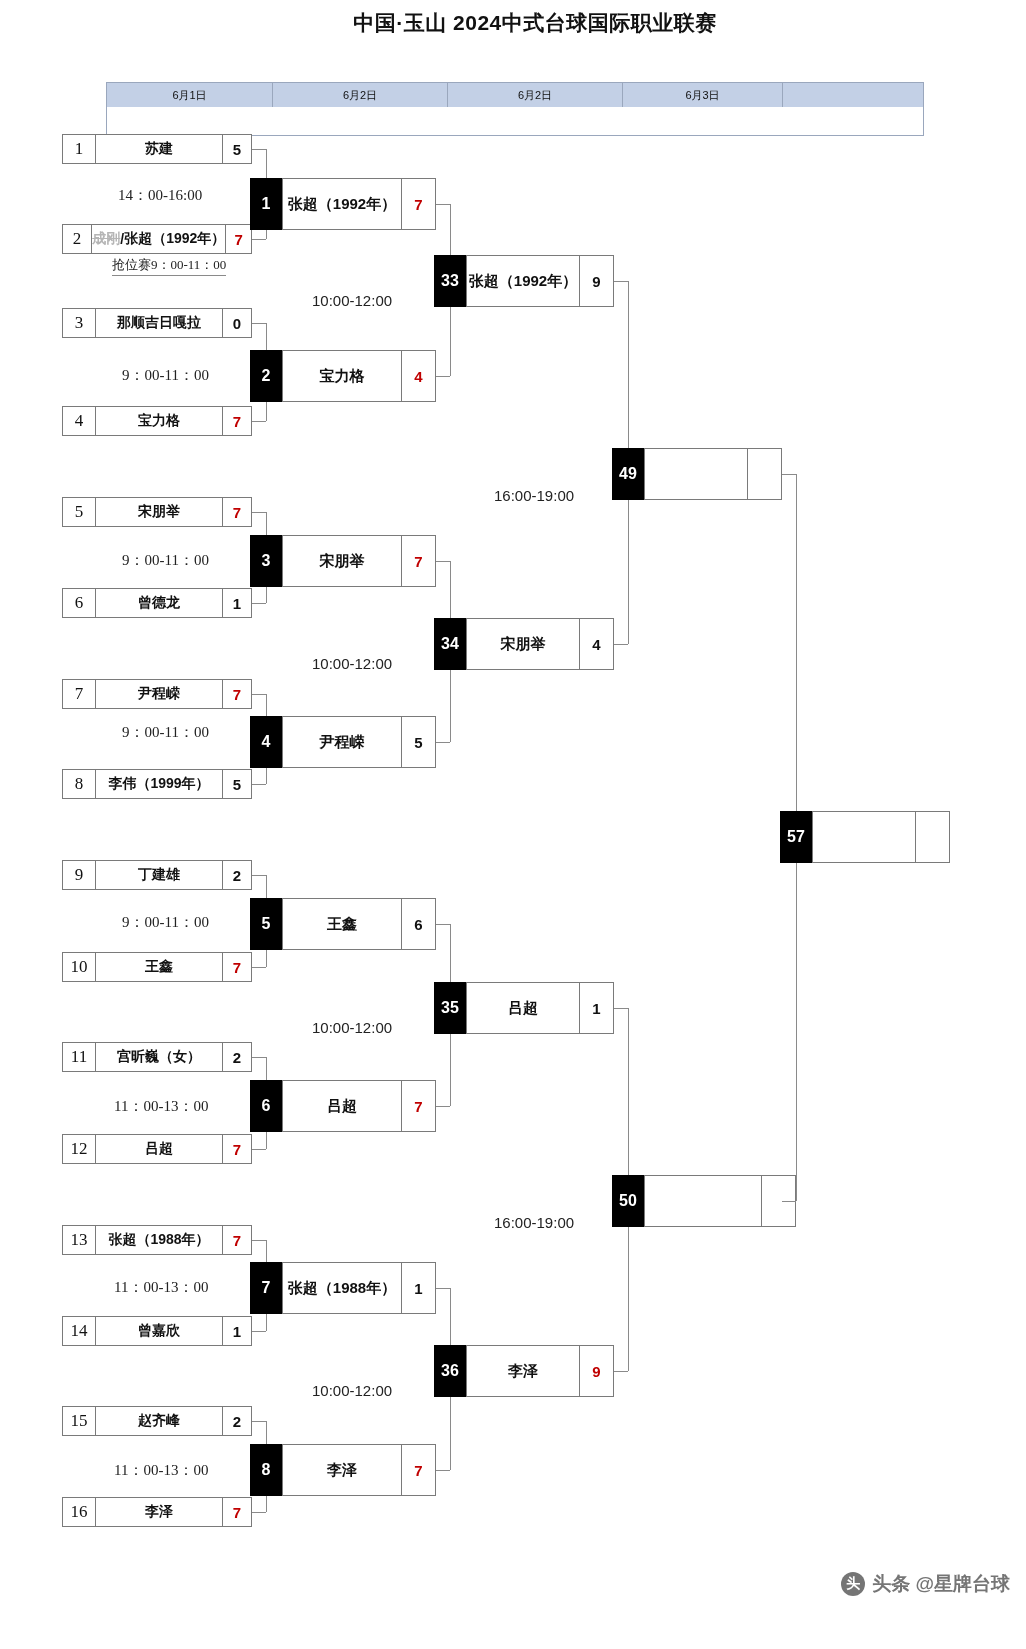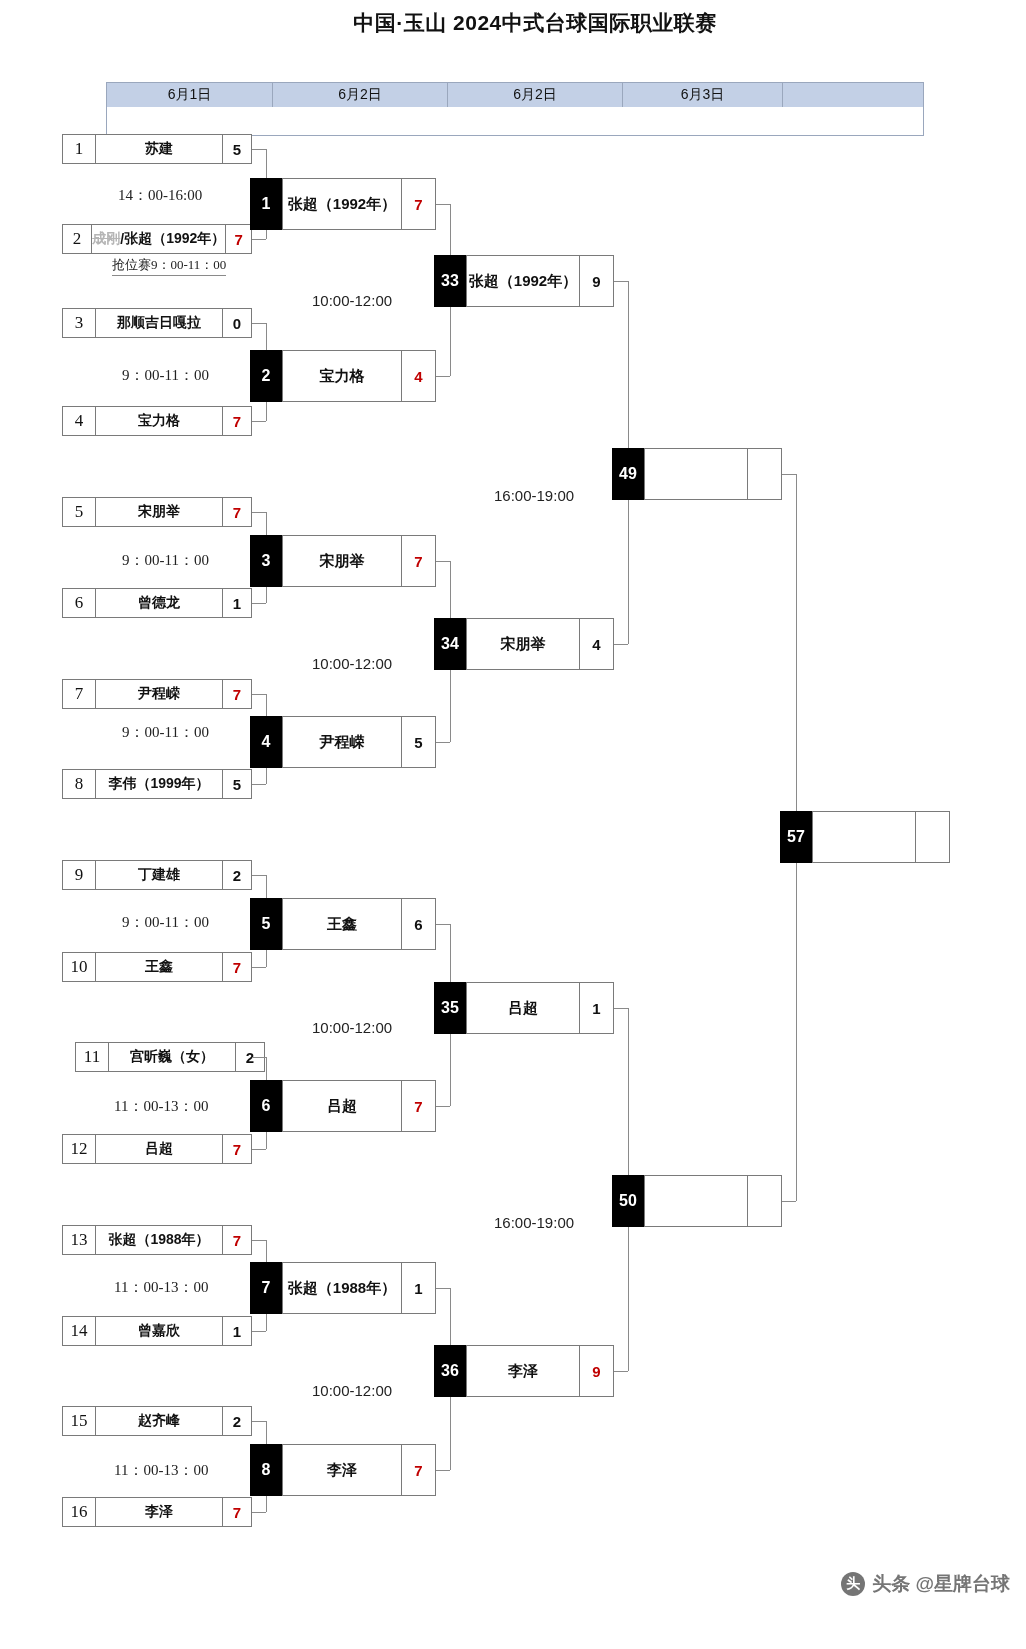--- a/index.html
+++ b/index.html
@@ -32,21 +32,21 @@
   .hdr-row { display:flex; width:100%; }
   .hdr-row.names { height:28px; }
   .hdr-row.dates { height:24px; }
   .hdr-cell {
     background:#c3d0e6;
     border-right:1px solid #9aa7bd;
     display:flex; align-items:center; justify-content:center;
     color:#111;
   }
   .hdr-row.names .hdr-cell { font-size:17px; font-weight:bold; border-bottom:1px solid #9aa7bd; }
-  .hdr-row.dates .hdr-cell { font-size:14px; font-weight:normal; }
+  .hdr-row.dates .hdr-cell { font-size:11px; font-weight:normal; }
   .hdr-cell:last-child { border-right:none; }
   .hc0 { width:166px; }
   .hc1 { width:175px; }
   .hc2 { width:175px; }
   .hc3 { width:160px; }
   .hc4 { width:140px; }
 
   
   .seed-row {
     position:absolute;
@@ -228,21 +228,21 @@
   <div class="seed-name">丁建雄</div>
   <div class="seed-score sc-blk">2</div>
 </div>
 
 <div class="seed-row" style="left:62px; top:952px; width:190px;">
   <div class="seed-num">10</div>
   <div class="seed-name">王鑫</div>
   <div class="seed-score sc-red">7</div>
 </div>
 
-<div class="seed-row" style="left:75px; top:1042px; width:190px;">
+<div class="seed-row" style="left:62px; top:1042px; width:190px;">
   <div class="seed-num">11</div>
   <div class="seed-name">宫昕巍（女）</div>
   <div class="seed-score sc-blk">2</div>
 </div>
 
 <div class="seed-row" style="left:62px; top:1134px; width:190px;">
   <div class="seed-num">12</div>
   <div class="seed-name">吕超</div>
   <div class="seed-score sc-red">7</div>
 </div>
@@ -431,21 +431,21 @@
 <div class="conn-h" style="left:614px; top:1371px; width:14px;"></div>
 <div class="conn-v" style="left:628px; top:1008px; height:363px;"></div>
 
 <div class="match-box" style="left:612px; top:448px;  width:170px;">
   <div class="mb-tag">49</div>
   <div class="mb-body">
     <div class="mb-name"></div>
     <div class="mb-score sc-blk"></div>
   </div>
 </div>
-<div class="match-box" style="left:612px; top:1175px; width:170px;">
+<div class="match-box" style="left:612px; top:1175px; width:184px;">
   <div class="mb-tag">50</div>
   <div class="mb-body">
     <div class="mb-name"></div>
     <div class="mb-score sc-blk"></div>
   </div>
 </div>
 
 <div class="conn-h" style="left:782px; top:474px;  width:14px;"></div>
 <div class="conn-h" style="left:782px; top:1201px; width:14px;"></div>
 <div class="conn-v" style="left:796px; top:474px;  height:727px;"></div>

